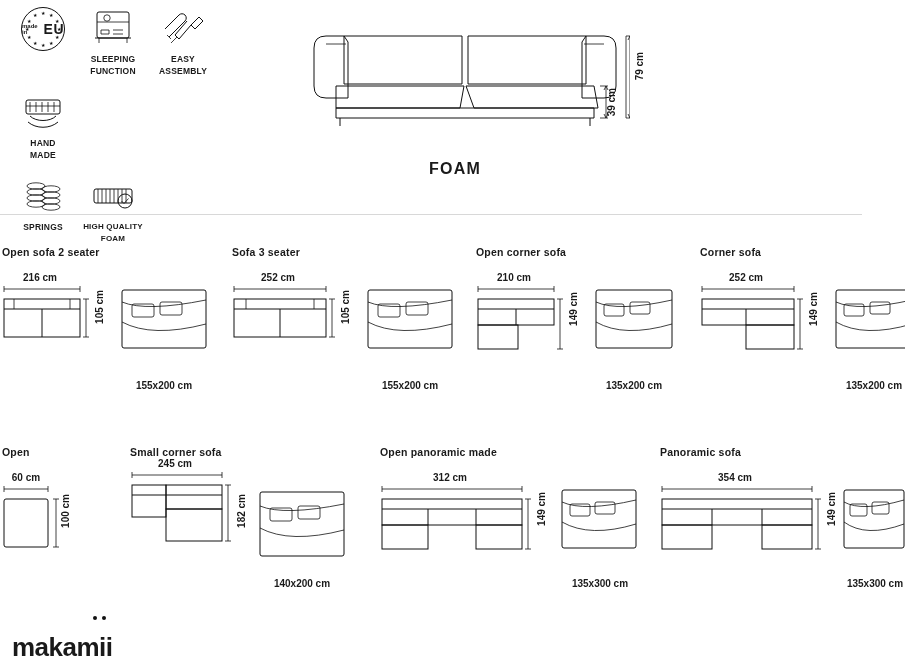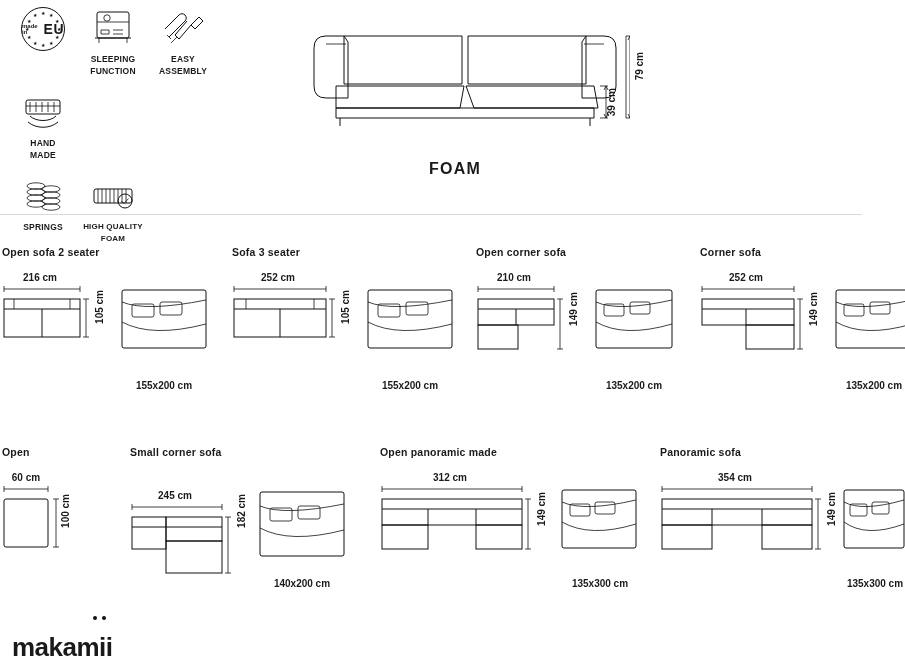--- a/index.html
+++ b/index.html
@@ -340,21 +340,21 @@
       <path class="ln-thin" d="M54 14 v48"></path>
       <path class="ln-thin" d="M51 14 h6 M51 62 h6"></path>
     </svg>
     <div style="position:absolute;left:58px;top:48px;">
       <span class="dim-v">100 cm</span>
     </div>
   </div>
 
   <div class="variant" style="left:130px;top:446px;">
     <div class="v-name">Small corner sofa</div>
-    <div class="dim-h" style="width:90px;margin-top:32px;">245 cm</div>
+    <div class="dim-h" style="width:90px;margin-top:0;">245 cm</div>
     <svg width="104" height="80" viewBox="0 0 104 80" style="margin-top:2px;">
       <path class="ln-thin" d="M2 4 h90"></path>
       <path class="ln-thin" d="M2 1 v6 M92 1 v6"></path>
       <rect class="ln" x="2" y="14" width="34" height="32"></rect>
       <path class="ln" d="M2 24 h34"></path>
       <rect class="ln" x="36" y="14" width="56" height="24"></rect>
       <path class="ln" d="M36 24 h56"></path>
       <rect class="ln" x="36" y="38" width="56" height="32"></rect>
       <path class="ln-thin" d="M98 14 v56"></path>
       <path class="ln-thin" d="M95 14 h6 M95 70 h6"></path>

